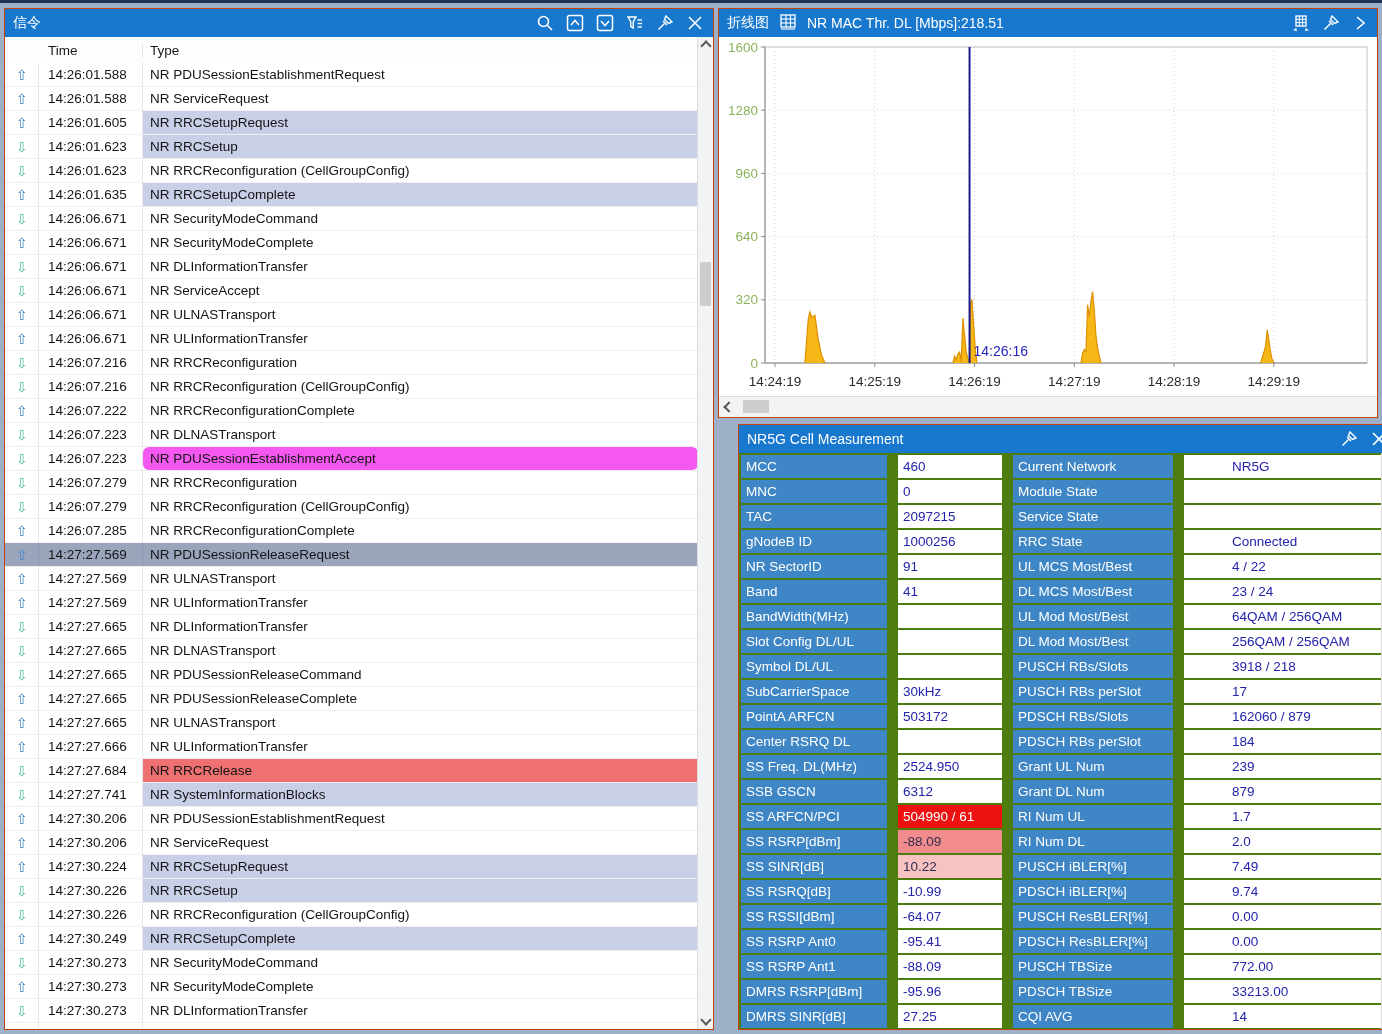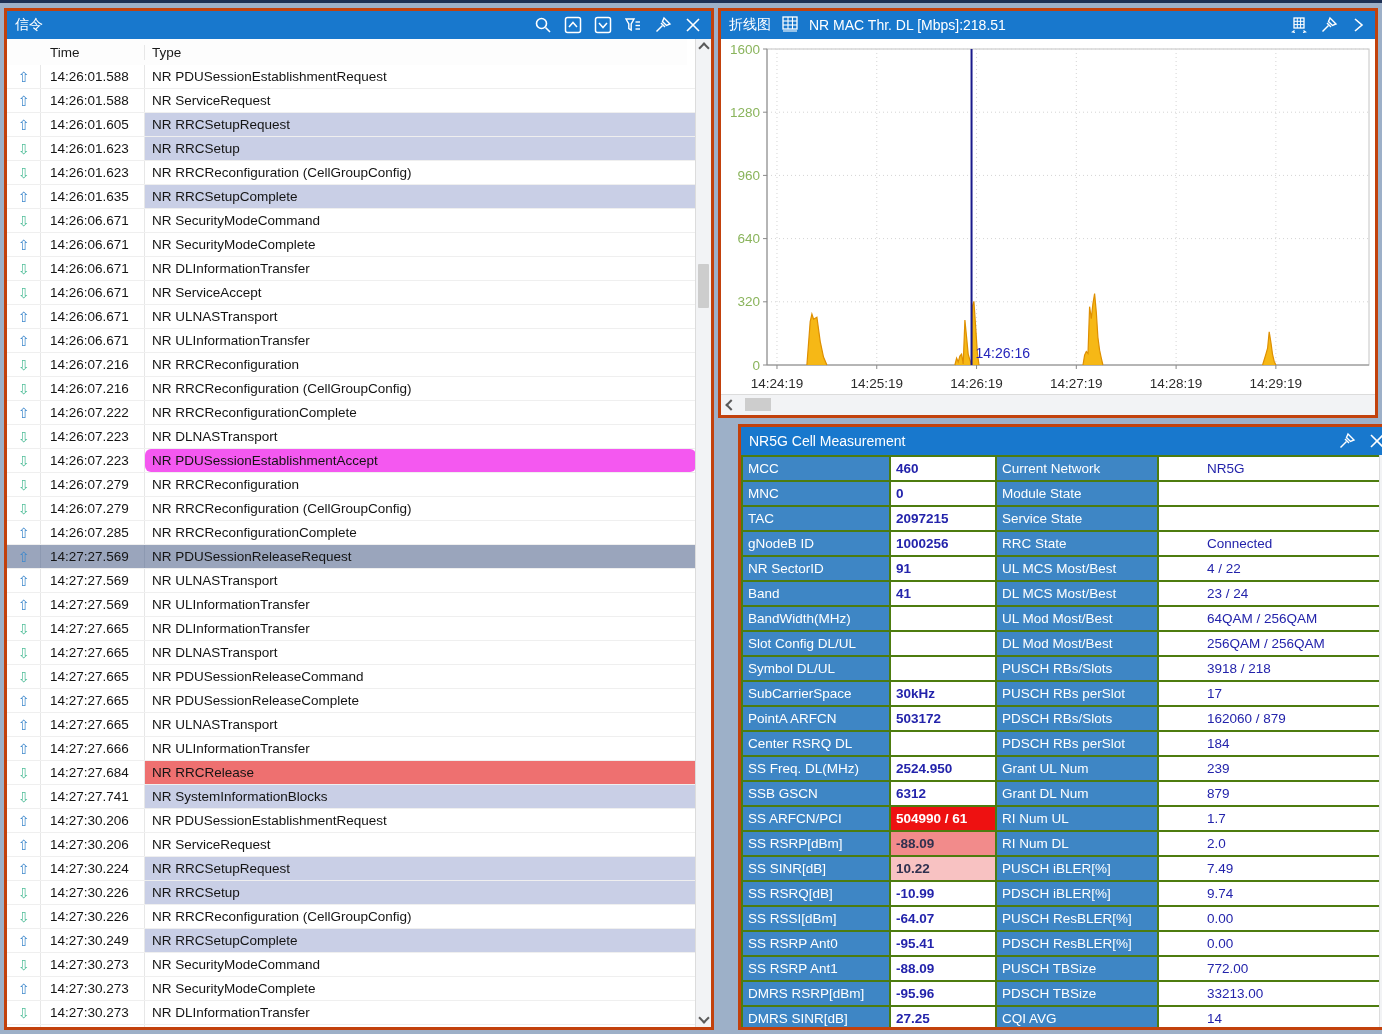--- a/index.html
+++ b/index.html
@@ -3,21 +3,21 @@
 <meta charset="utf-8">
 <style>
   html,body{margin:0;padding:0;}
   body{
     width:1382px;height:1034px;position:relative;
     background:#9db0c8;
     font-family:"Liberation Sans","DejaVu Sans",sans-serif;
     overflow:hidden;
   }
   .top-edge{position:absolute;top:0;left:0;right:0;height:3px;background:#1d3054;}
-  .panel{position:absolute;background:#ffffff;border:3px solid #c2410c;box-sizing:border-box;}
+  .panel{position:absolute;background:#ffffff;border:1px solid #c2410c;box-sizing:border-box;}
   .titlebar{
     height:28px;background:#1878cd;color:#fff;display:flex;align-items:center;
     padding:0 8px;font-size:14px;box-sizing:border-box;
   }
   .titlebar .spacer{flex:1;}
   .tb-icons{display:flex;align-items:center;gap:10px;}
   .tb-icons svg{display:block;}
 
   
   #sig-panel{left:4px;top:8px;width:710px;height:1022px;}
@@ -55,26 +55,26 @@
   #chart-panel{left:718px;top:8px;width:660px;height:410px;}
   #chart-panel .titlebar{gap:10px;}
   .chart-canvas{position:absolute;top:28px;left:0;right:0;height:360px;background:#fff;}
   .hsb{position:absolute;left:0;right:0;bottom:0;height:20px;background:#f2f3f5;border-top:1px solid #dcdcdc;}
   .hsb .sb-btn{position:absolute;top:0;bottom:0;width:16px;display:flex;align-items:center;justify-content:center;}
   .hsb-thumb{position:absolute;top:3px;height:13px;background:#cdcdcd;}
 
   
   #meas-panel{left:718px;top:424px;width:660px;height:606px;background:#4d7c0f;margin-left:20px;}
   .meas-body{position:absolute;top:28px;left:2px;right:16px;bottom:0;overflow:hidden;}
-  .m-row{display:flex;gap:2px;height:23px;margin-top:2px;font-size:13.5px;}
+  .m-row{display:flex;gap:11px;height:23px;margin-top:2px;font-size:13.5px;}
   .m-cell{display:flex;align-items:center;box-sizing:border-box;padding:0 5px;overflow:hidden;white-space:nowrap;}
   .m-label{background:#3e86c5;color:#fff;}
   .m-val{background:#fff;color:#2323ab;}
   .m-l1{width:146px;}
-  .m-v1{width:104px;font-weight:bold;}
+  .m-v1{width:104px;}
   .m-l2{width:160px;}
   .m-v2{flex:1;padding-left:48px;}
   .v-red{background:#ee1111;color:#fff;}
   .v-salmon{background:#f28b8b;color:#30304f;}
   .v-pink{background:#f8c2c2;color:#30304f;}
   #meas-panel .vsb{top:28px;}
 </style>
 </head>
 <body>
 

